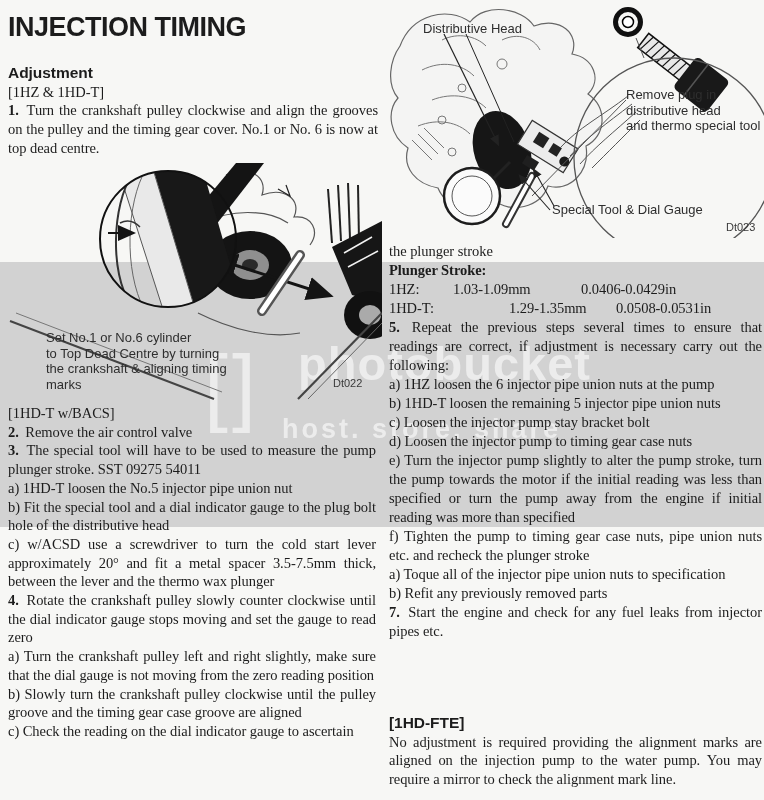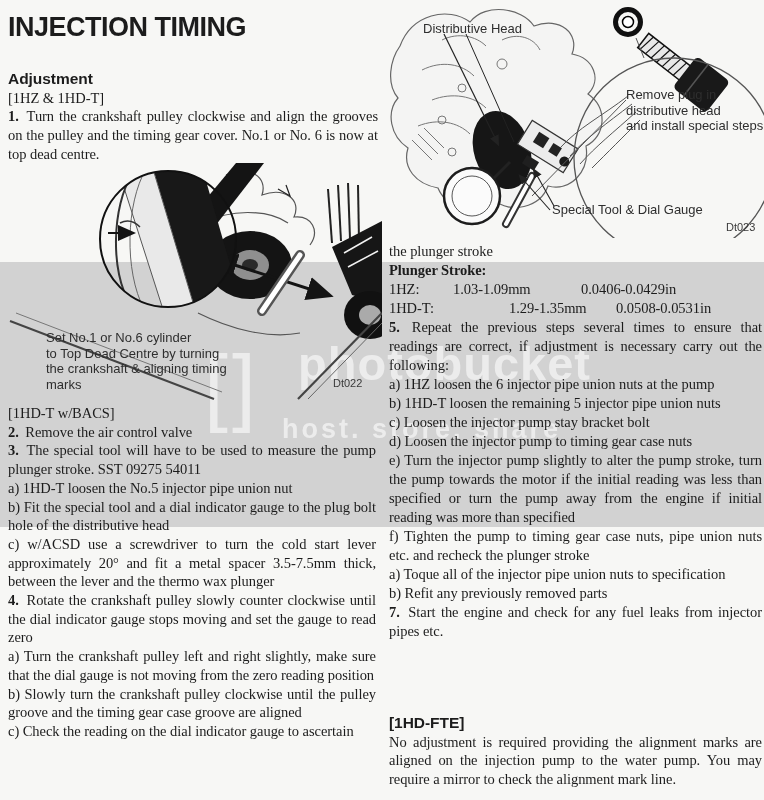--- a/index.html
+++ b/index.html
@@ -14,21 +14,21 @@
   .wm-tag{left:282px;top:414px;font-size:27px;font-weight:bold;letter-spacing:3px;}
 
   
   .col{position:absolute;z-index:2;font-size:14.5px;line-height:18.7px;text-align:justify;letter-spacing:-0.05px;}
   #colA{left:8px;top:10px;width:370px;}
   #colB{left:8px;top:404px;width:368px;}
   #colR{left:389px;top:242px;width:373px;line-height:19px;}
   #secFTE{left:389px;top:714px;width:373px;}
   .title{font-family:"Liberation Sans",sans-serif;font-weight:bold;font-size:27px;letter-spacing:-0.5px;line-height:34px;margin:0;text-align:left;}
   .h-sans{font-family:"Liberation Sans",sans-serif;font-weight:bold;font-size:15.5px;text-align:left;}
-  .mt{margin-top:26px;}
+  .mt{margin-top:20px;}
   .p{margin:0;}
   b.n{margin-right:3px;}
 
   
   .trow{position:relative;height:19px;}
   .tc{position:absolute;top:0;white-space:nowrap;}
 
   
   svg.fig{position:absolute;z-index:2;}
   .figlabel{position:absolute;z-index:3;font-family:"Liberation Sans",sans-serif;font-size:13px;line-height:15.5px;color:#2e2e2e;text-align:left;}
@@ -198,21 +198,21 @@
       <line x1="62" y1="34" x2="116" y2="144" stroke-width="1.2" marker-end="url(#ah2)"></line>
       <line x1="84" y1="34" x2="132" y2="142" stroke-width="1"></line>
       <line x1="172" y1="206" x2="152" y2="170" stroke-width="1.1" marker-end="url(#ah2)"></line>
       <line x1="168" y1="210" x2="138" y2="176" stroke-width="1.1" marker-end="url(#ah2)"></line>
     </g>
   </svg>
   <div class="figlabel nowrap" style="left:423px;top:21px;">Distributive Head</div>
   <div class="figlabel" style="left:626px;top:63px;margin-top:24px;">
     <div>Remove plug in</div>
     <div>distributive head</div>
-    <div>and install special steps</div>
+    <div>and thermo special tool</div>
   </div>
   <div class="figlabel nowrap" style="left:552px;top:202px;">Special Tool &amp; Dial Gauge</div>
   <div class="figcode" style="left:726px;top:221px;">Dt023</div>
 
   <div id="colR" class="col">
     <p class="p">the plunger stroke</p>
     <p class="p" style="text-align:left"><b>Plunger Stroke:</b></p>
     <div class="trow">
       <span class="tc" style="left:0">1HZ:</span>
       <span class="tc" style="left:64px">1.03-1.09mm</span>

